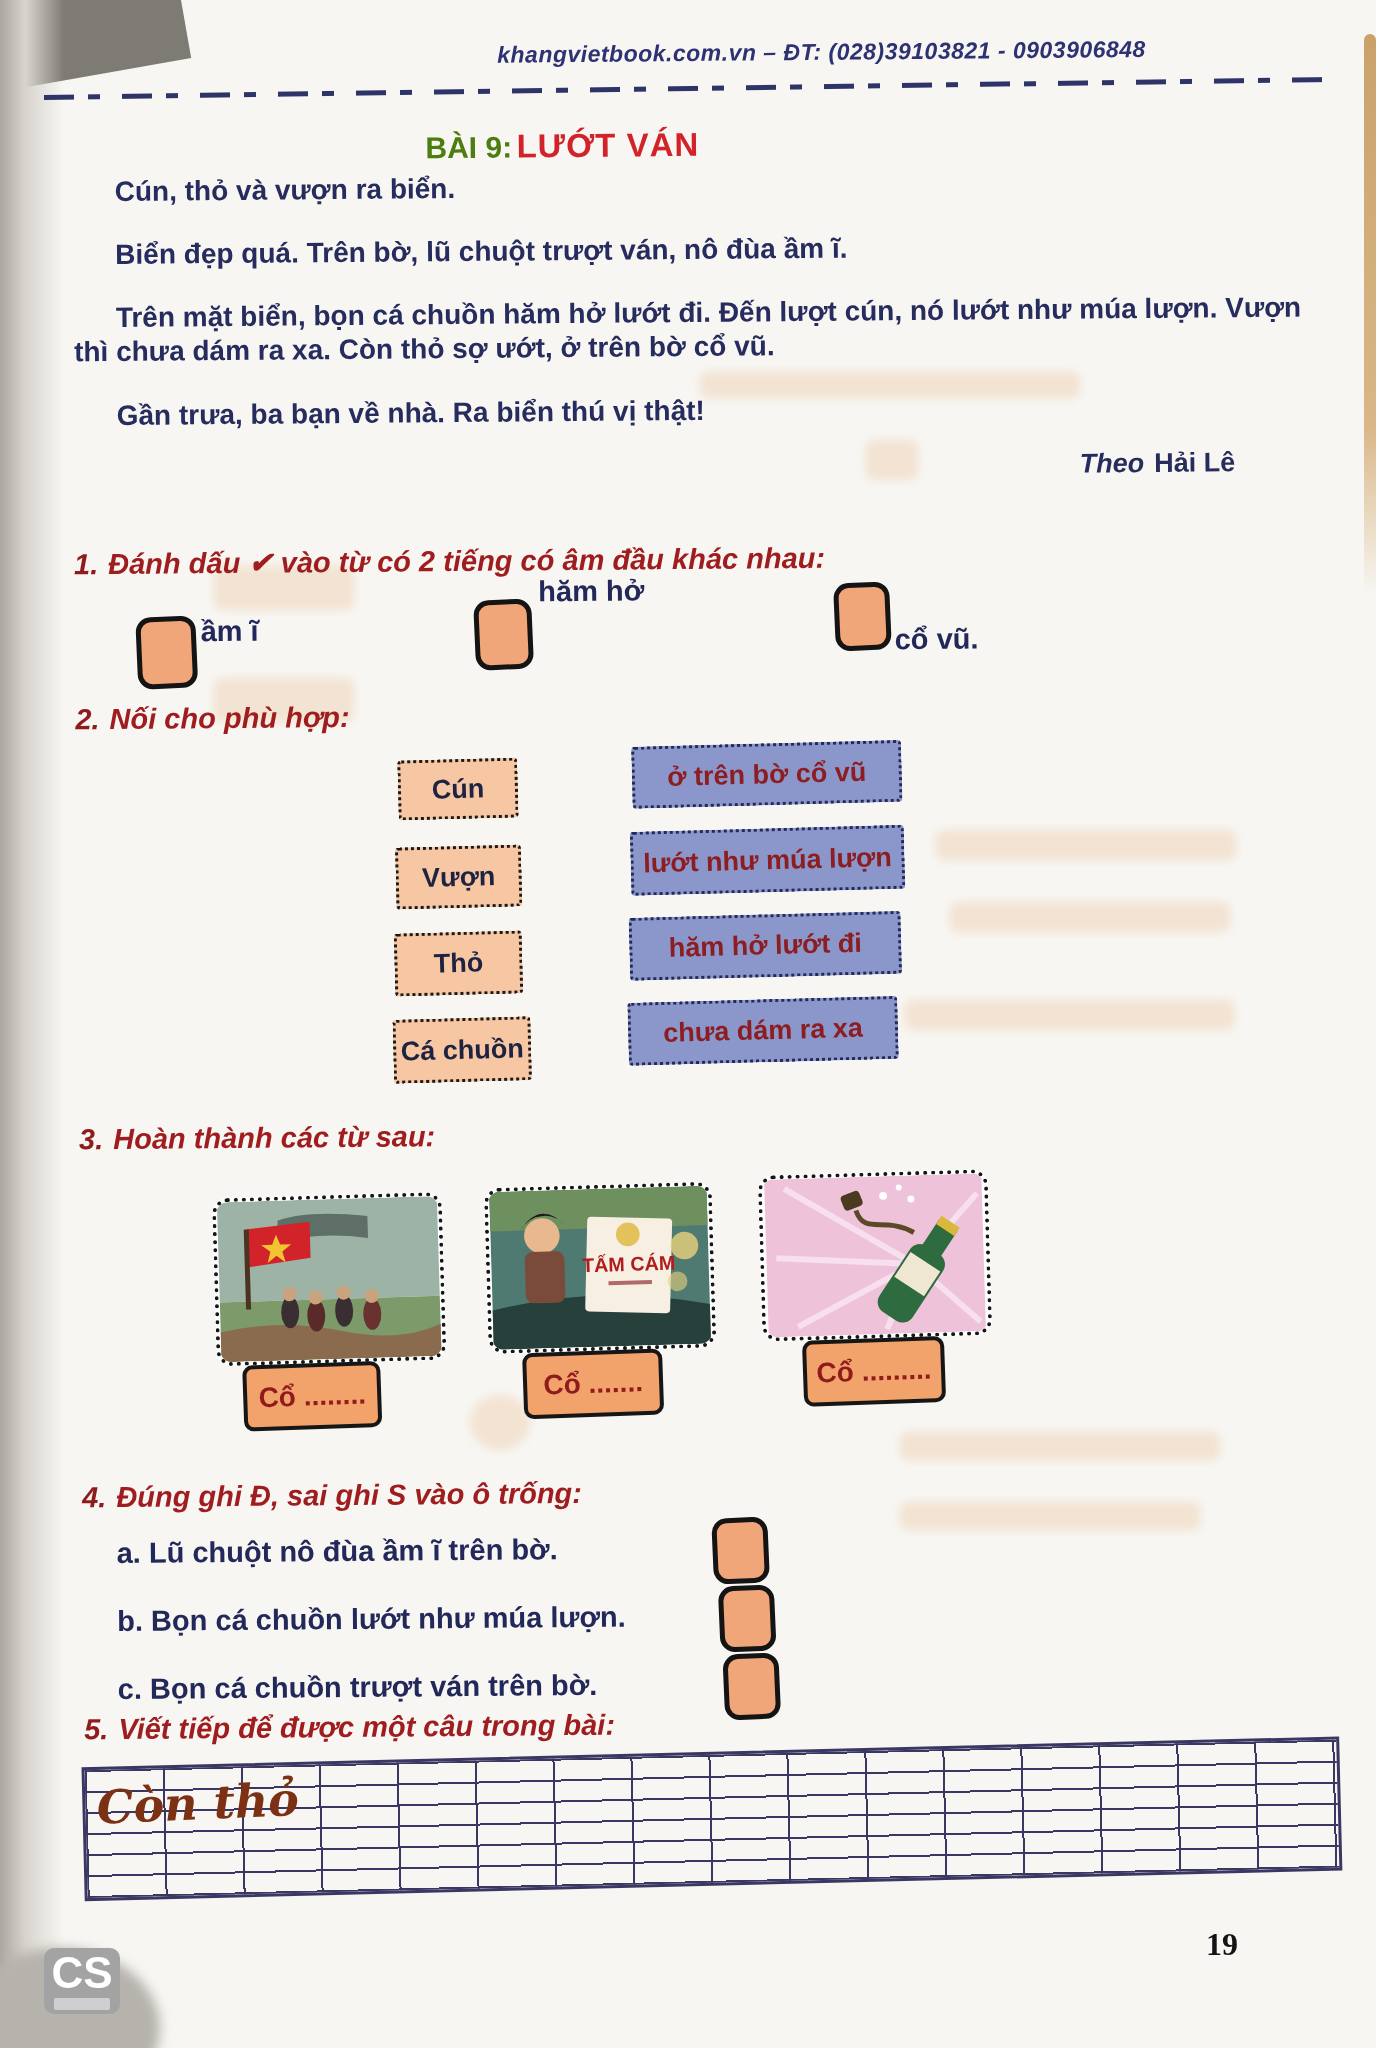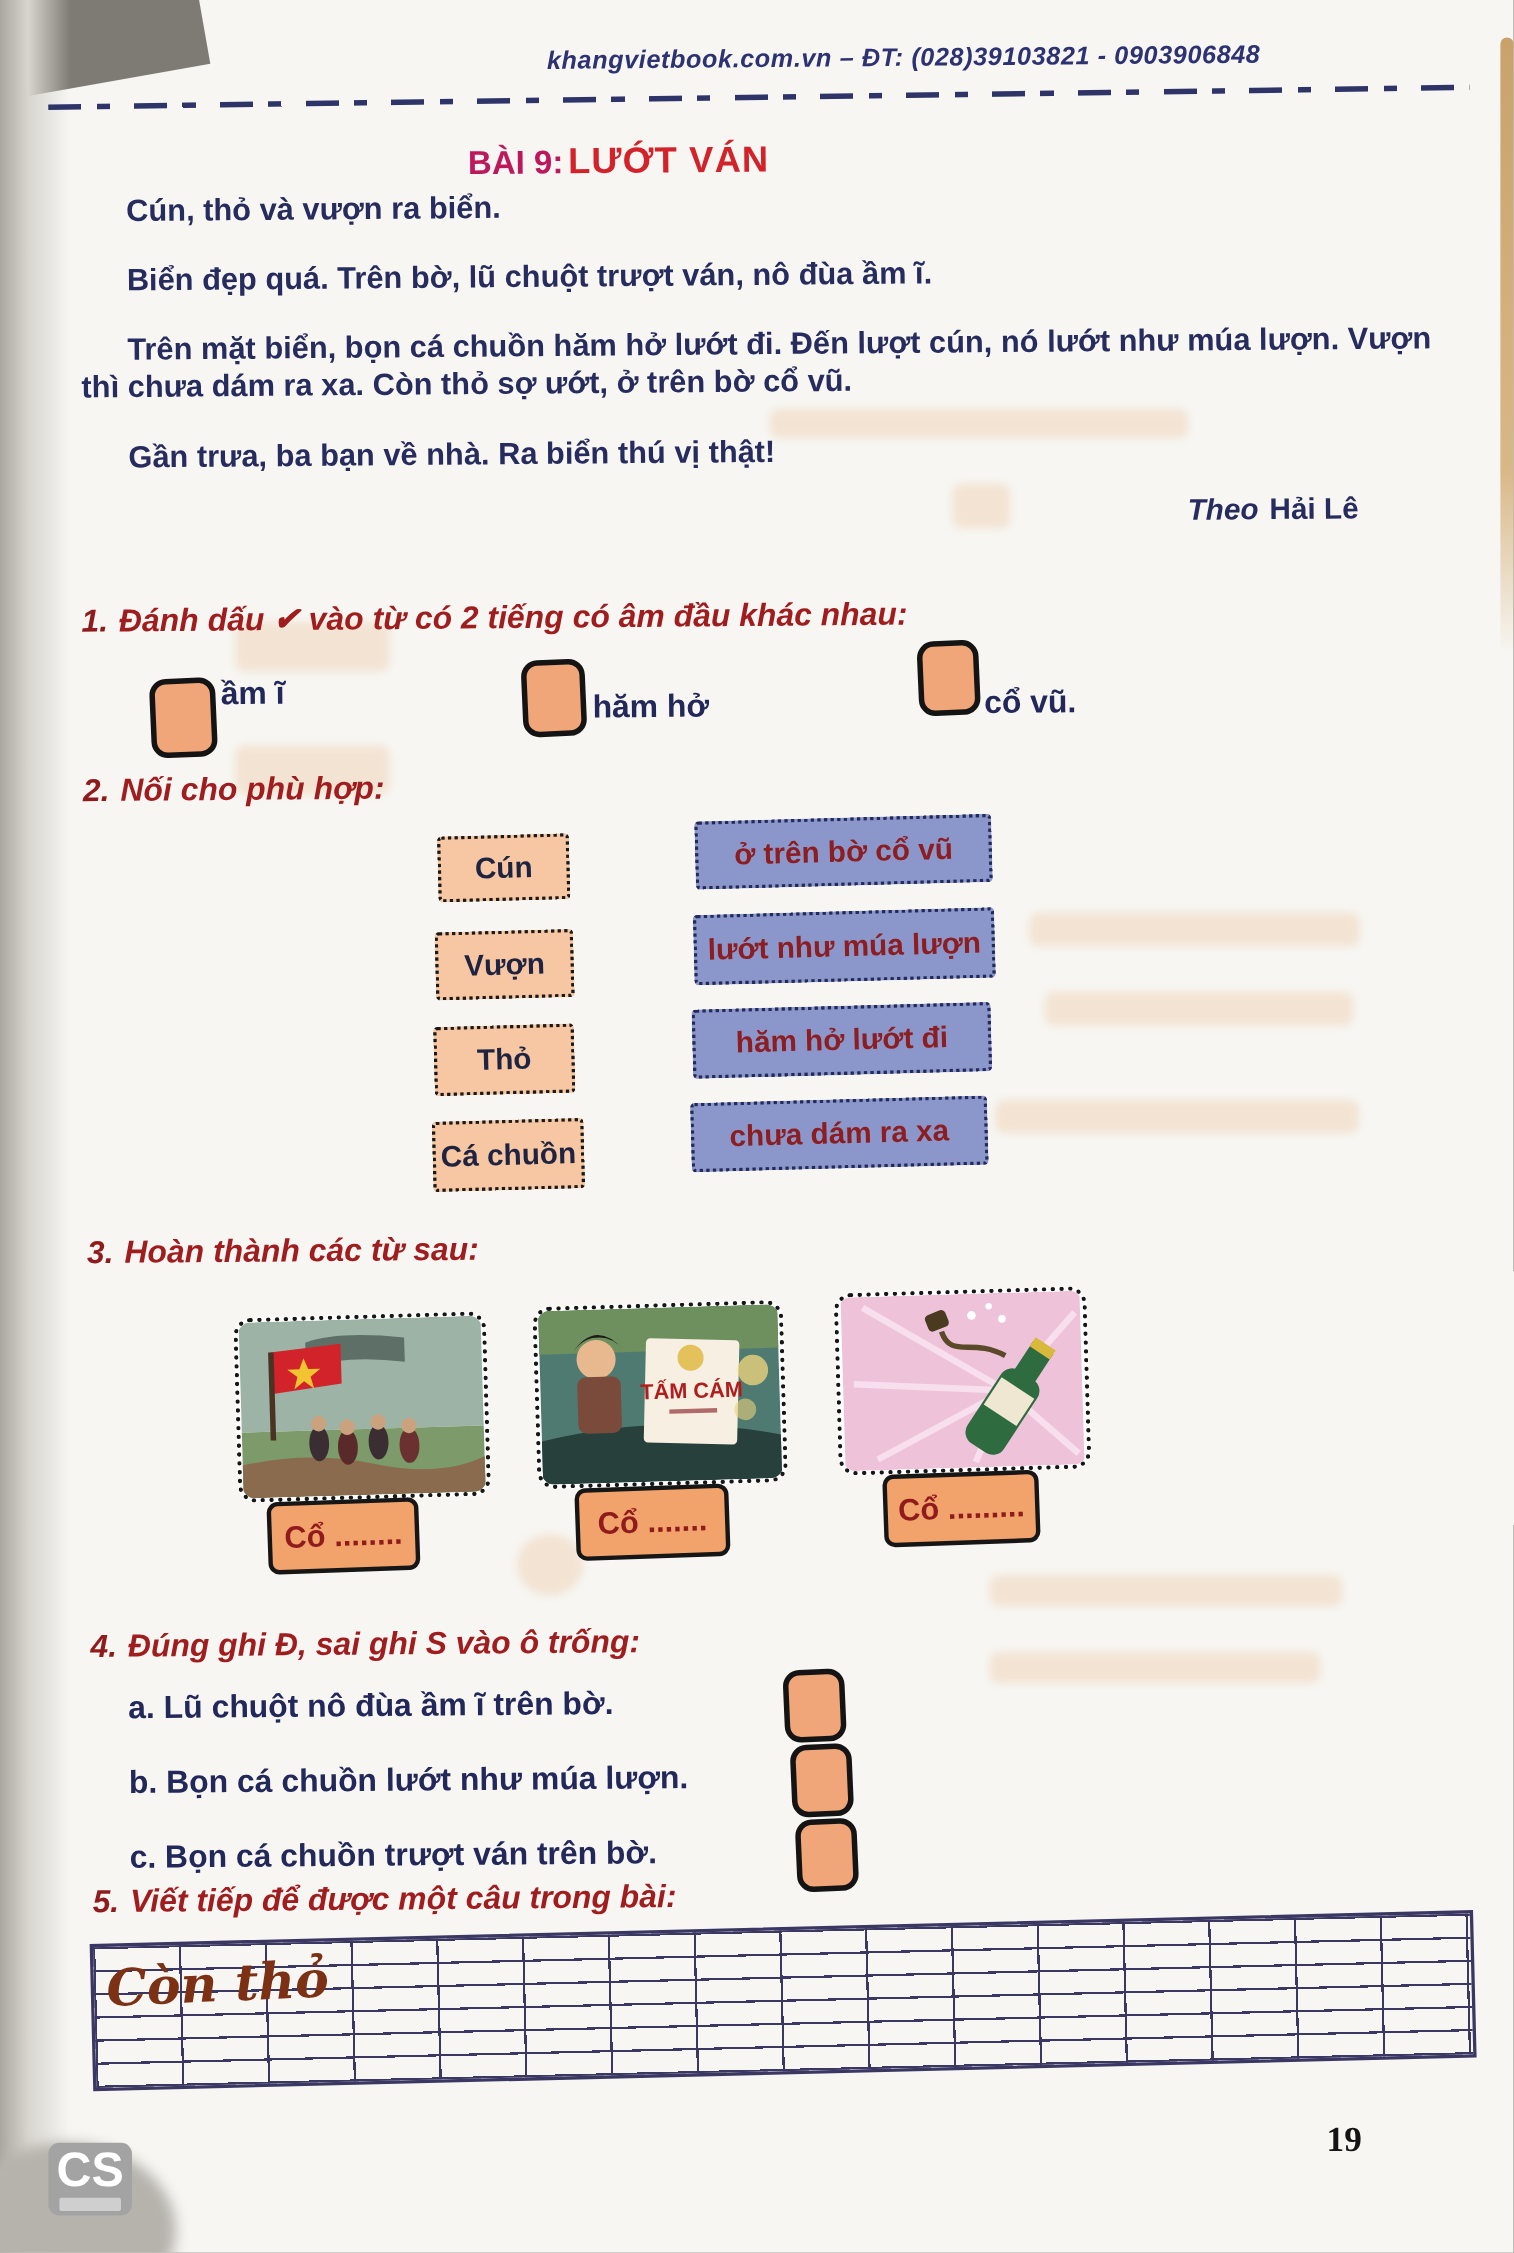--- a/index.html
+++ b/index.html
@@ -20,21 +20,21 @@
   .ghost{position:absolute;background:rgba(230,172,120,.26);filter:blur(4px);border-radius:8px;}
 
   #content{position:absolute;inset:0;transform:rotate(-0.5deg);}
 
   .header{position:absolute;top:40px;left:380px;width:900px;text-align:center;
     font-size:23px;font-weight:bold;font-style:italic;color:#2c3272;letter-spacing:.5px;}
   .dashes{position:absolute;top:86px;left:52px;width:1292px;height:5px;transform:rotate(-.3deg);
     background:repeating-linear-gradient(90deg,#2e3468 0 30px,transparent 30px 44px,#2e3468 44px 56px,transparent 56px 78px);}
 
   .title{position:absolute;top:126px;left:140px;width:860px;text-align:center;font-weight:bold;}
-  .title .label{color:#be185d;font-size:30px;}
+  .title .label{color:#4d7c0f;font-size:30px;}
   .title .name{color:#d2232a;font-size:33px;letter-spacing:1px;}
 
   .story{position:absolute;top:170px;left:80px;width:1236px;color:#272c5f;
     font-size:28px;font-weight:700;line-height:1.22;}
   .story p{margin:0 0 29px 0;text-indent:42px;}
 
   .author{position:absolute;top:452px;left:900px;width:340px;text-align:right;
     font-size:27px;color:#272c5f;}
   .author .prefix{font-style:italic;font-weight:700;margin-right:10px;margin-left:36px;}
   .author .name{font-weight:800;}
@@ -42,21 +42,21 @@
   .ex-head{position:absolute;left:78px;color:#a01d1f;font-size:29px;font-weight:700;font-style:italic;}
   .ex-head .num{margin-right:10px;color:#8f1b1d;}
   #ex1-head{top:542px;} #ex2-head{top:698px;} #ex3-head{top:1118px;}
   #ex4-head{top:1476px;} #ex5-head{top:1708px;}
 
   .cb{position:absolute;background:#f0a678;border:5px solid #141414;border-radius:15px;transform:rotate(-2deg);cursor:pointer;}
   #cb1{left:140px;top:612px;width:50px;height:62px;}
   #cb2{left:478px;top:598px;width:48px;height:60px;}
   #cb3{left:838px;top:584px;width:46px;height:58px;}
   .opt-label{position:absolute;font-size:29px;font-weight:700;color:#23285a;}
-  #opt1{left:204px;top:611px;} #opt2{left:542px;top:626px;} #opt3{left:898px;top:625px;}
+  #opt1{left:204px;top:611px;} #opt2{left:542px;top:574px;} #opt3{left:898px;top:625px;}
 
   .match-left{position:absolute;background:#f7c6a2;border:3px dotted #191919;border-radius:4px;
     display:flex;align-items:center;justify-content:center;font-weight:800;color:#1d2340;
     font-size:27px;transform:rotate(-1deg);cursor:pointer;}
   #ml1{left:400px;top:757px;width:114px;height:54px;}
   #ml2{left:397px;top:844px;width:120px;height:56px;}
   #ml3{left:395px;top:930px;width:122px;height:57px;}
   #ml4{left:393px;top:1016px;width:132px;height:58px;}
   .match-right{position:absolute;background:#8b97cb;border:3px dotted #232a5a;border-radius:4px;
     display:flex;align-items:center;justify-content:center;font-weight:800;color:#8c1d20;

